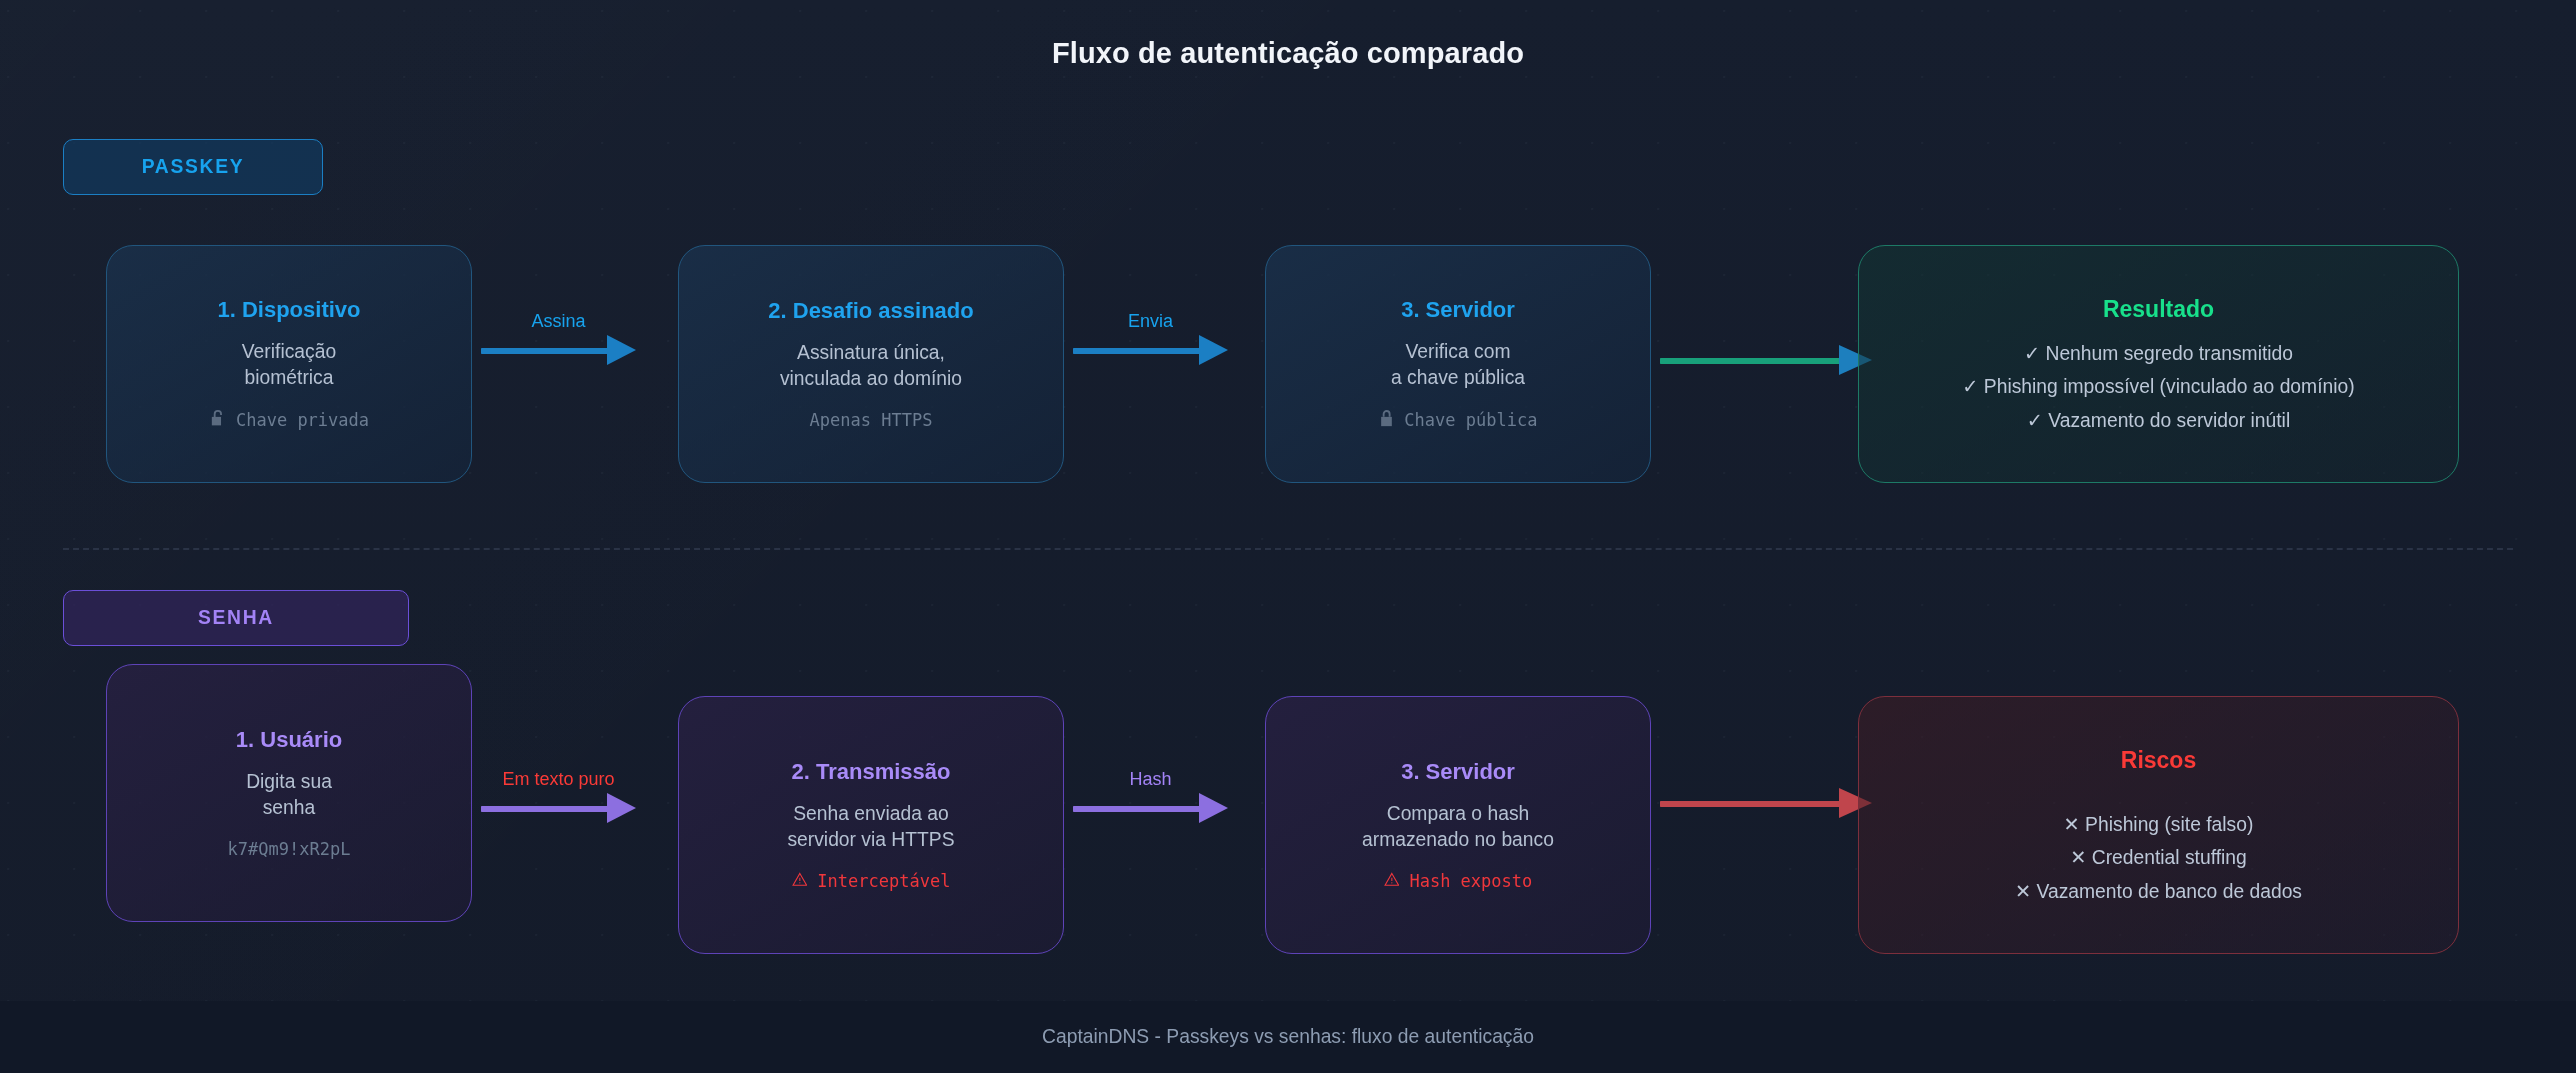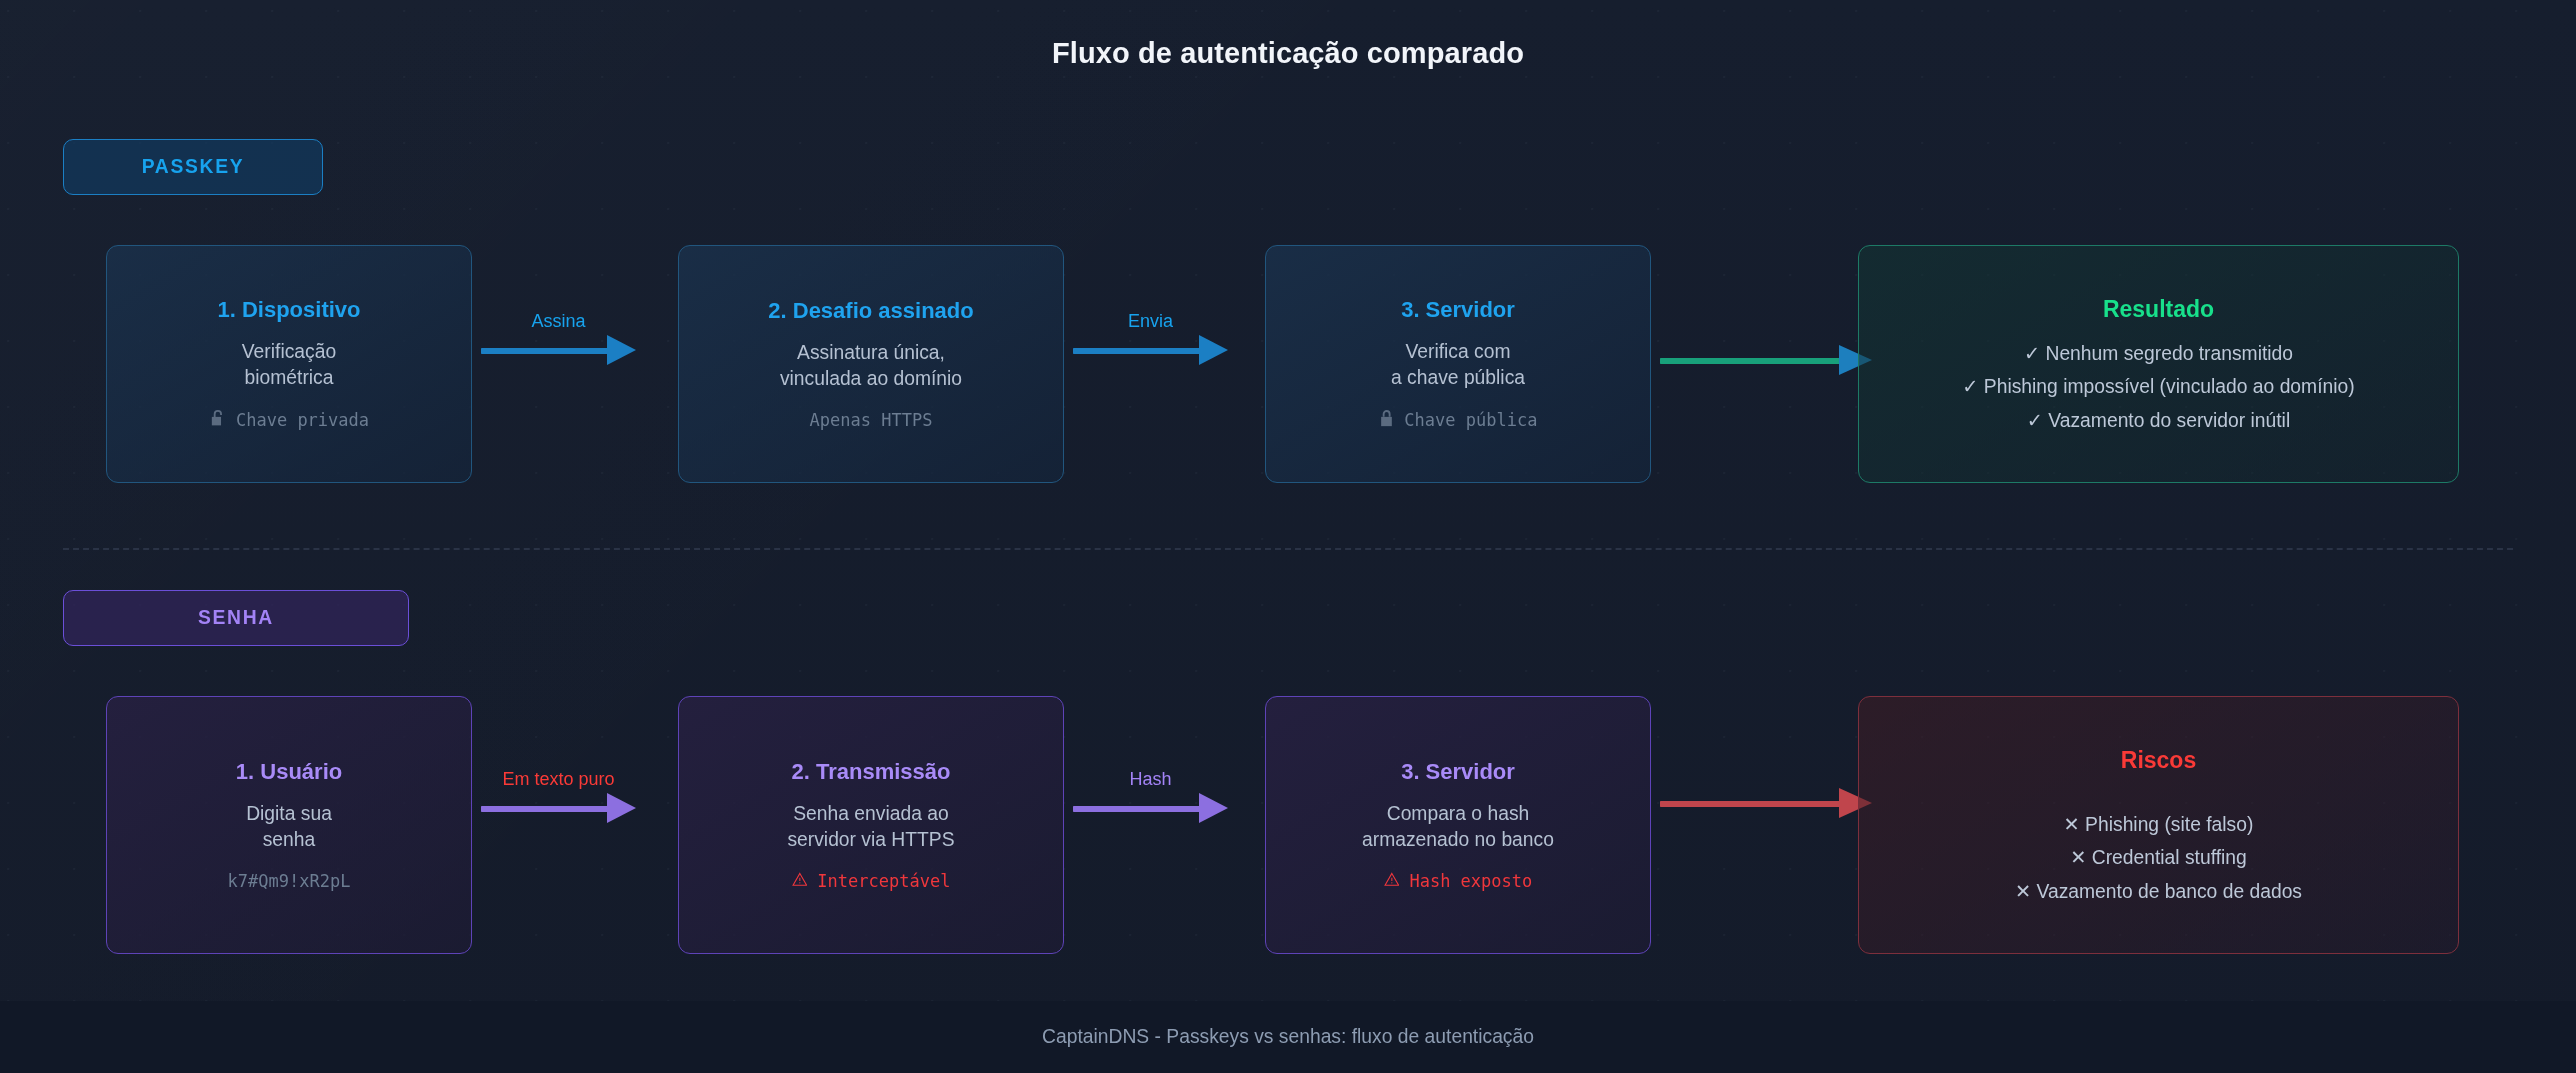--- a/index.html
+++ b/index.html
@@ -61,21 +61,21 @@
   .badge.senha {
     left: 63px; top: 590px; width: 346px;
     background: rgba(48,36,90,0.72);
     border: 1.4px solid #6b4fd8;
     color: #a383f6;
   }
 
   
   .card {
     position: absolute;
-    border-radius: 12px;
+    border-radius: 27px;
     display: flex;
     flex-direction: column;
     align-items: center;
     justify-content: center;
     text-align: center;
   }
   .card-title { font-size: 22px; font-weight: bold; }
   .card-desc  {
     font-size: 19.3px;
     color: #b5c1d2;
@@ -255,21 +255,21 @@
       <div class="outcome-item">✓ Nenhum segredo transmitido</div>
       <div class="outcome-item">✓ Phishing impossível (vinculado ao domínio)</div>
       <div class="outcome-item">✓ Vazamento do servidor inútil</div>
     </div>
   </div>
 
   <div class="divider"></div>
 
   <div class="badge senha">SENHA</div>
 
-  <div class="card purple" style="left:106px; top:696px; width:366px; height:258px;">
+  <div class="card purple" style="left:106px; top:664px; width:366px; height:258px;">
     <div class="card-title">1. Usuário</div>
     <div class="card-desc">Digita sua
 senha</div>
     <div class="card-note">
       <span>k7#Qm9!xR2pL</span>
     </div>
   </div>
 
   <div class="arrow" style="left:481px; top:806px; width:155px;">
     <div class="label" style="color:#fa3a37;">Em texto puro</div>

